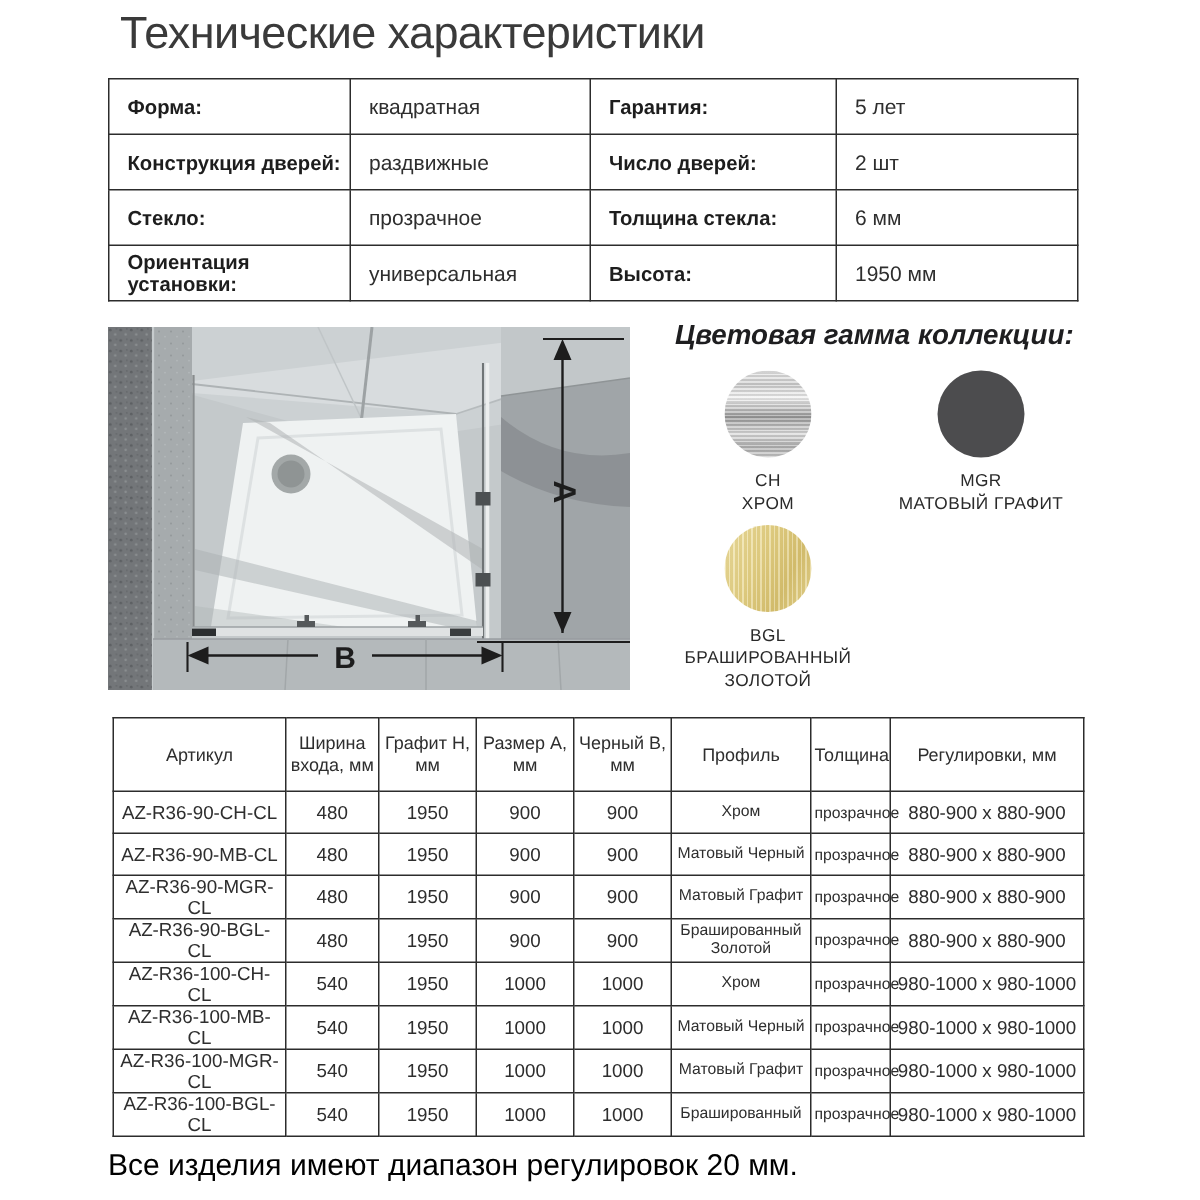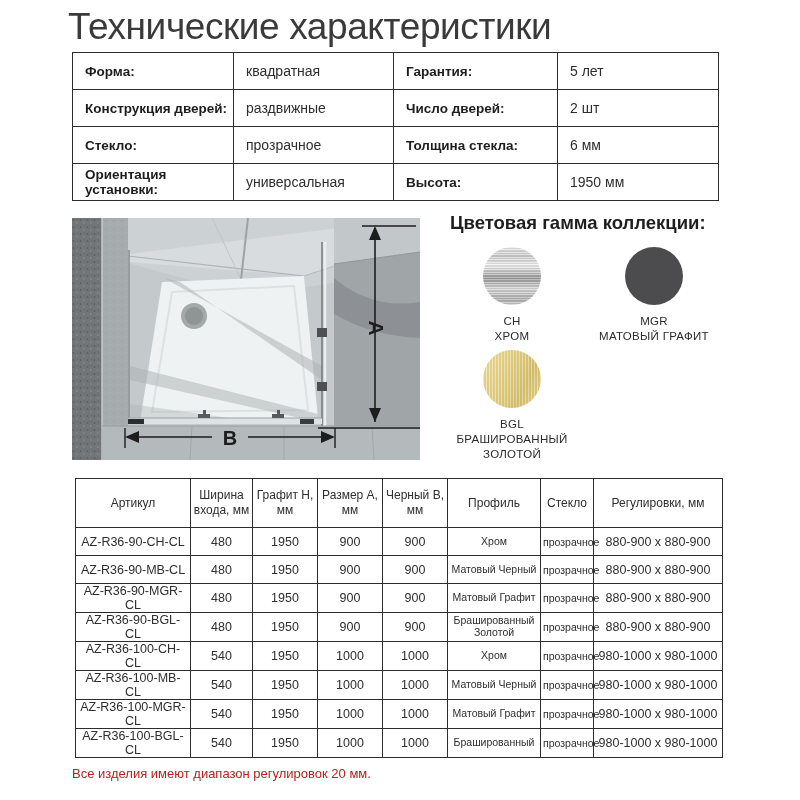--- a/index.html
+++ b/index.html
@@ -2,37 +2,37 @@
 <html><head>
 <meta charset="utf-8">
 <style>
   html,body{margin:0;padding:0;background:#fff;}
   body{width:800px;height:800px;position:relative;overflow:hidden;
        font-family:"Liberation Sans",sans-serif;color:#2e2e2e;
        -webkit-font-smoothing:antialiased;}
   .abs{position:absolute;}
 
   
-  .page-title{left:68px;top:6px;font-size:37px;font-weight:400;color:#3a3a3a;
+  .page-title{left:80px;top:6px;font-size:30px;font-weight:400;color:#3a3a3a;
               letter-spacing:-0.4px;}
 
   
   .spec-table{left:72px;top:52px;width:646px;height:146px;border-collapse:collapse;
               table-layout:fixed;padding-left:18px;}
   .spec-table td{border:1.5px solid #2c2c2c;padding:0 0 0 12px;vertical-align:middle;
                  height:36px;}
   .spec-table td.lbl{font-weight:bold;font-size:13.5px;color:#1d1d1d;}
   .spec-table td.val{font-size:14px;color:#2e2e2e;}
 
   
   .diagram{left:72px;top:218px;width:348px;height:242px;}
 
   
   .colors{left:448px;top:212px;width:276px;}
-  .colors-heading{font-size:18.5px;font-weight:bold;color:#1e1e20;margin:0 0 13px 2px;}
+  .colors-heading{font-size:18.5px;font-weight:bold;color:#1e1e20;margin:0 0 13px 2px;font-style:italic;}
   .swatch-grid{display:grid;grid-template-columns:128px 128px;column-gap:14px;
                row-gap:6px;align-items:start;}
   .swatch-cell{display:flex;flex-direction:column;align-items:center;text-align:center;}
   .swatch-circle{width:58px;height:58px;border-radius:50%;margin-bottom:9px;}
   .swatch-chrome{background:
       repeating-linear-gradient(0deg,rgba(255,255,255,.30) 0 1px,rgba(0,0,0,.10) 1px 2.5px),
       linear-gradient(180deg,#ececec 0%,#d2d2d2 16%,#f4f4f4 32%,#9c9c9c 54%,#dddddd 72%,#b3b3b3 90%,#cfcfcf 100%);}
   .swatch-gold{background:
       repeating-linear-gradient(90deg,rgba(255,255,255,.30) 0 1px,rgba(150,118,30,.12) 1px 3px),
       linear-gradient(115deg,#efe2a6 0%,#e7d58c 38%,#d9c475 70%,#e9d996 100%);}
@@ -44,21 +44,21 @@
   .main-table th,.main-table td{border:1.4px solid #2c2c2c;text-align:center;
       vertical-align:middle;padding:0 2px;color:#2e2e2e;}
   .main-table th{height:48px;font-size:12px;font-weight:400;line-height:1.25;}
   .main-table td{height:27px;font-size:12.5px;}
   .main-table td.c-art{font-size:12.5px;}
   .main-table td.c-prof{font-size:10.5px;line-height:1.1;}
   .main-table td.c-glass{font-size:10.5px;}
   .main-table td.c-reg{font-size:12.5px;}
 
   
-  .page-footer{left:72px;top:766px;font-size:13px;color:#b91c1c;}
+  .page-footer{left:72px;top:766px;font-size:20px;color:#000000;}
 </style>
 </head>
 <body>
 
 <div class="abs page-title">Технические характеристики</div>
 
 <table class="abs spec-table">
   <colgroup>
       <col style="width:161px">
       <col style="width:160px">
@@ -206,21 +206,21 @@
       <col style="width: 129px;">
     </colgroup>
   <thead>
       <tr>
         <th>Артикул</th>
         <th>Ширина входа, мм</th>
         <th>Графит H, мм</th>
         <th>Размер A, мм</th>
         <th>Черный B, мм</th>
         <th>Профиль</th>
-        <th>Стекло</th>
+        <th>Толщина</th>
         <th>Регулировки, мм</th>
       </tr>
     </thead>
   <tbody>
       <tr>
         <td class="c-art">AZ-R36-90-CH-CL</td>
         <td>480</td>
         <td>1950</td>
         <td>900</td>
         <td>900</td>

